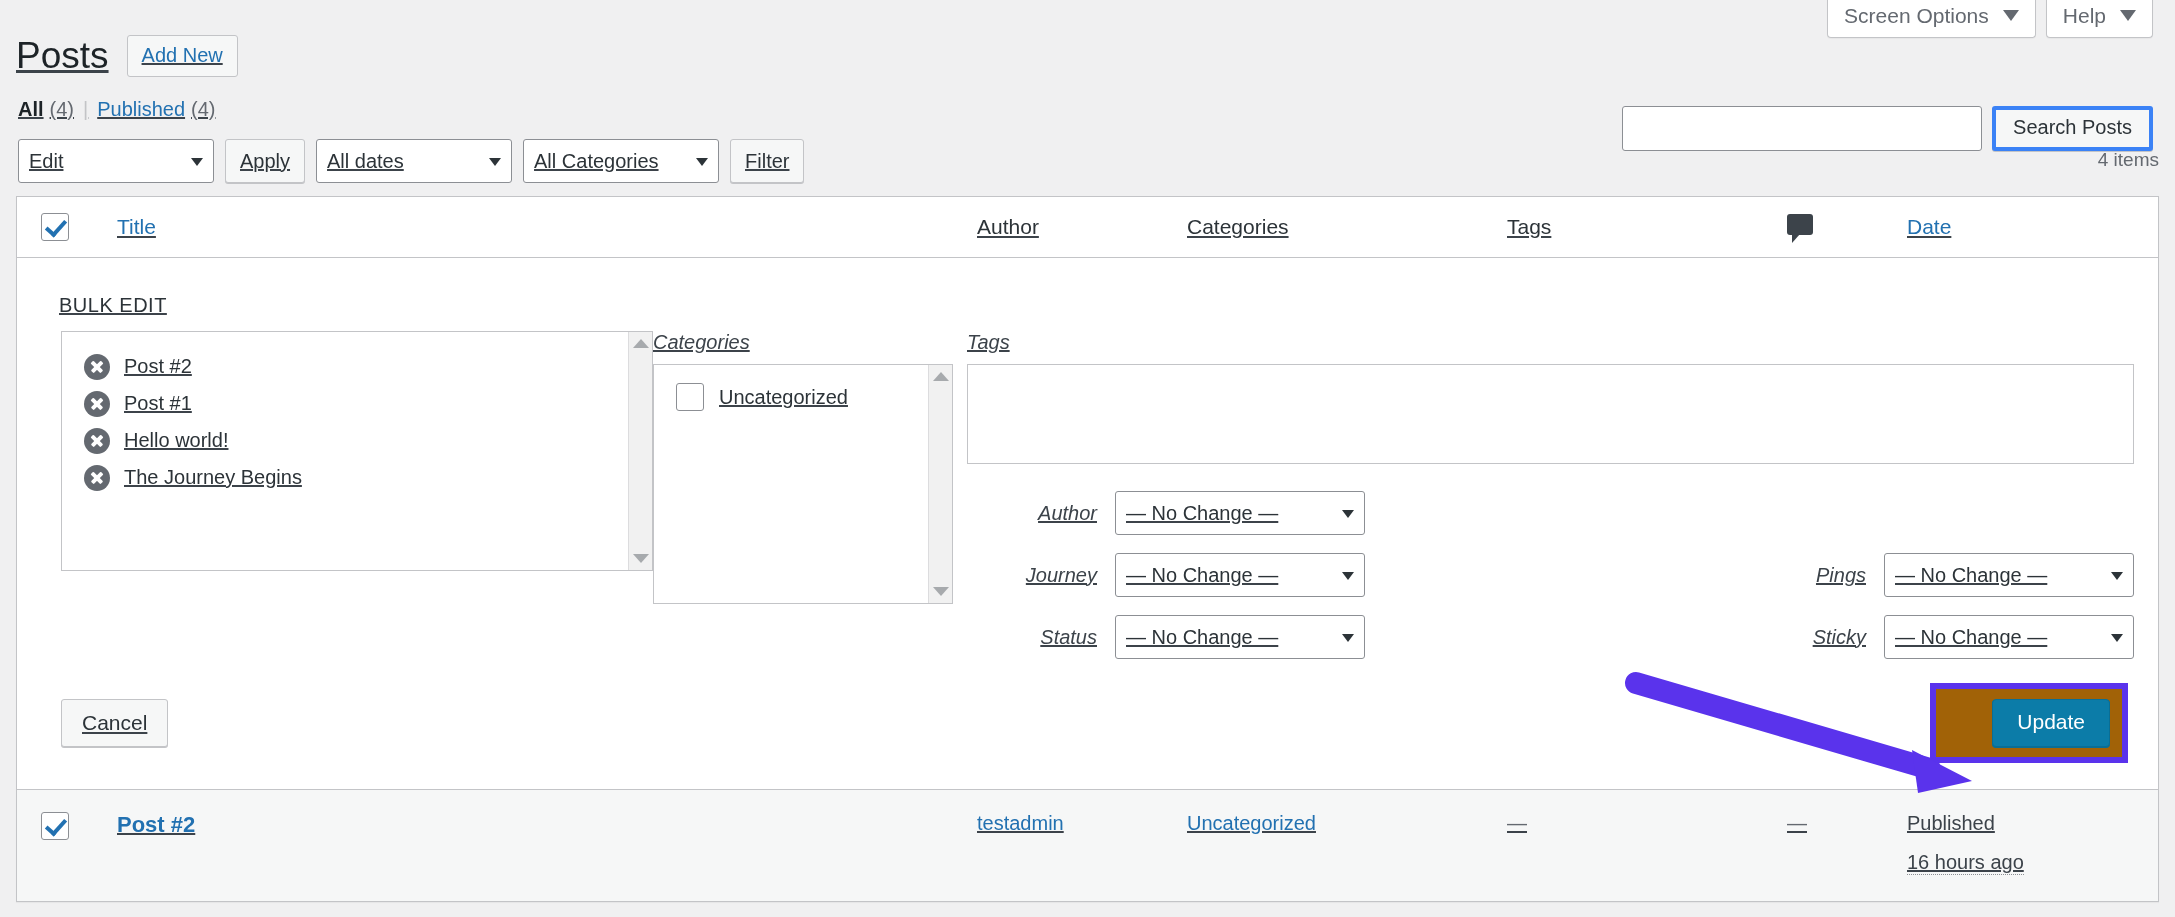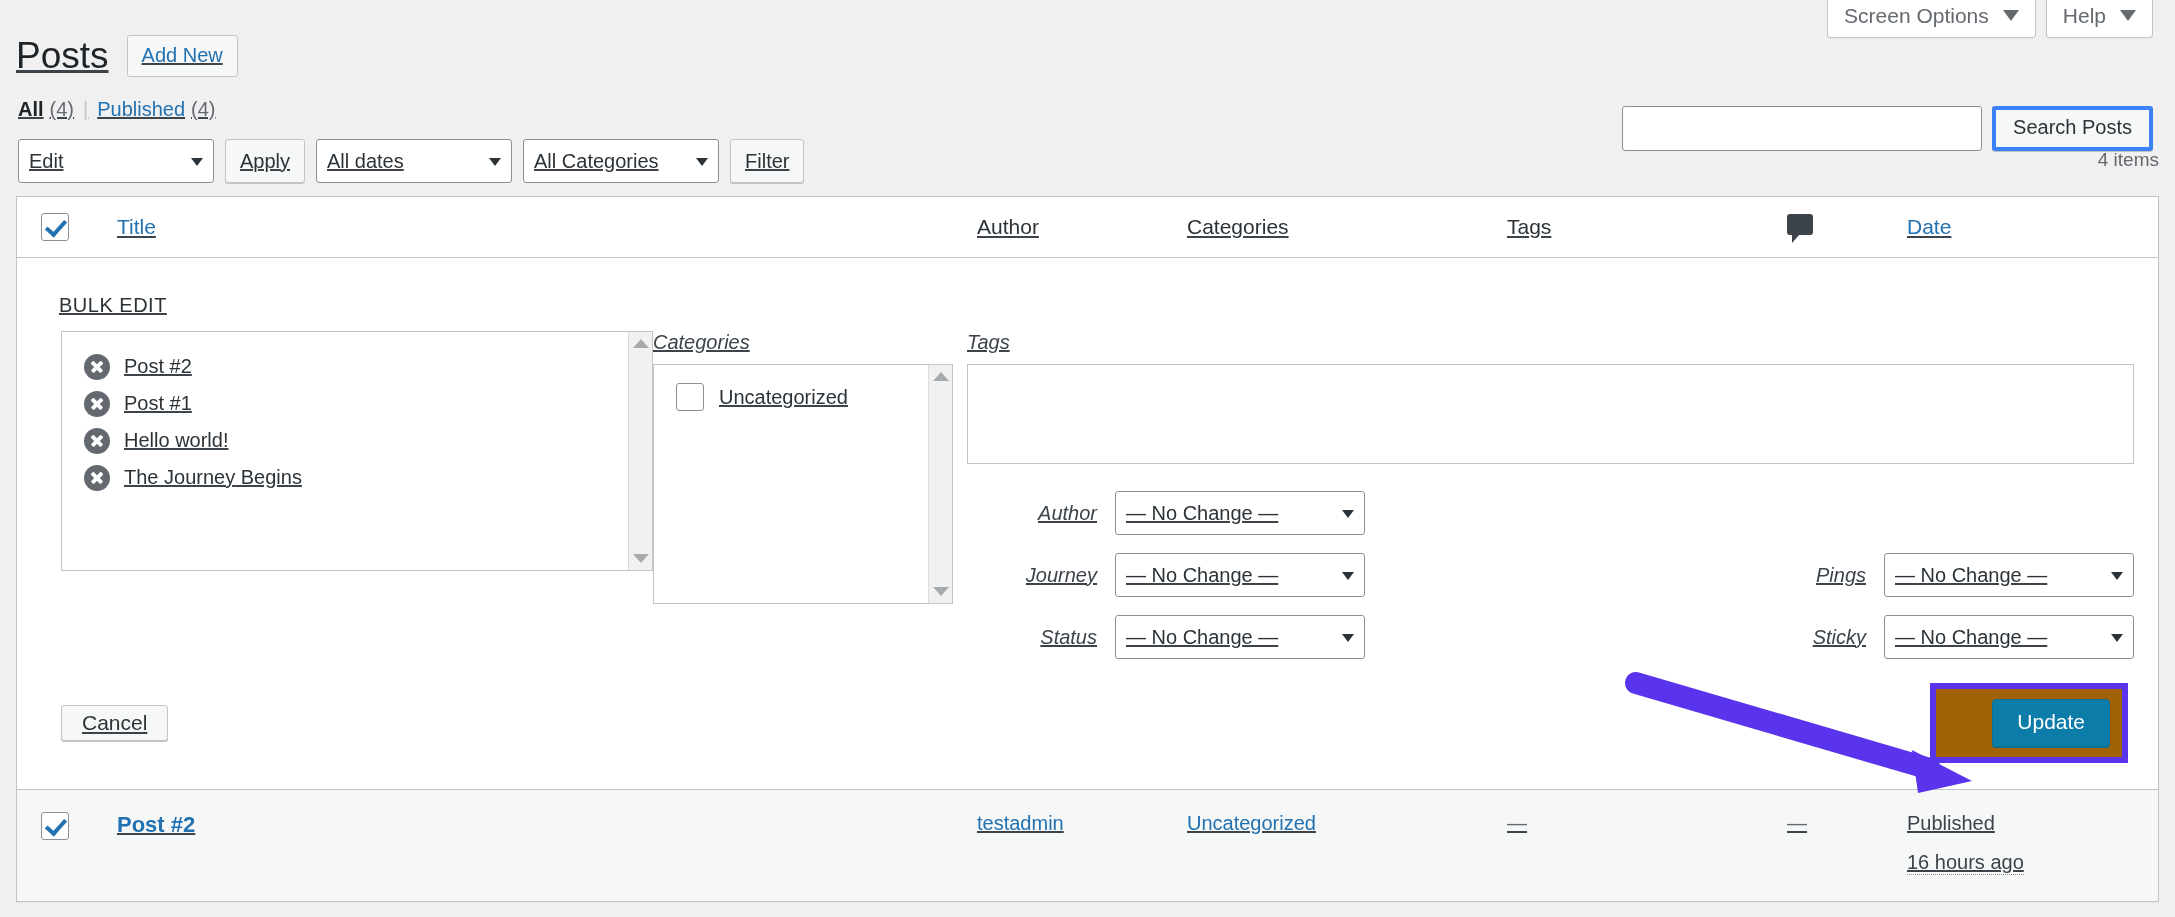--- a/index.html
+++ b/index.html
@@ -653,21 +653,21 @@
                   <span class="lbl">Sticky</span>
                   <div class="fake-select nochange-select wide">
                     <span>— No Change —</span>
                     <span class="sel-caret"></span>
                   </div>
                 </div>
               </div>
             </div>
 
             <div class="bulk-actions-row">
-              <button class="wp-button-secondary" style="height:36px;padding:0 20px;font-size:21px;">Cancel</button>
+              <button class="wp-button-secondary" style="height:48px;padding:0 20px;font-size:21px;">Cancel</button>
               <div class="update-highlight">
                 <button class="wp-button-primary">Update</button>
               </div>
             </div>
           </div>
         </td>
       </tr>
 
       <tr class="post-row">
         <td class="cb-cell">

